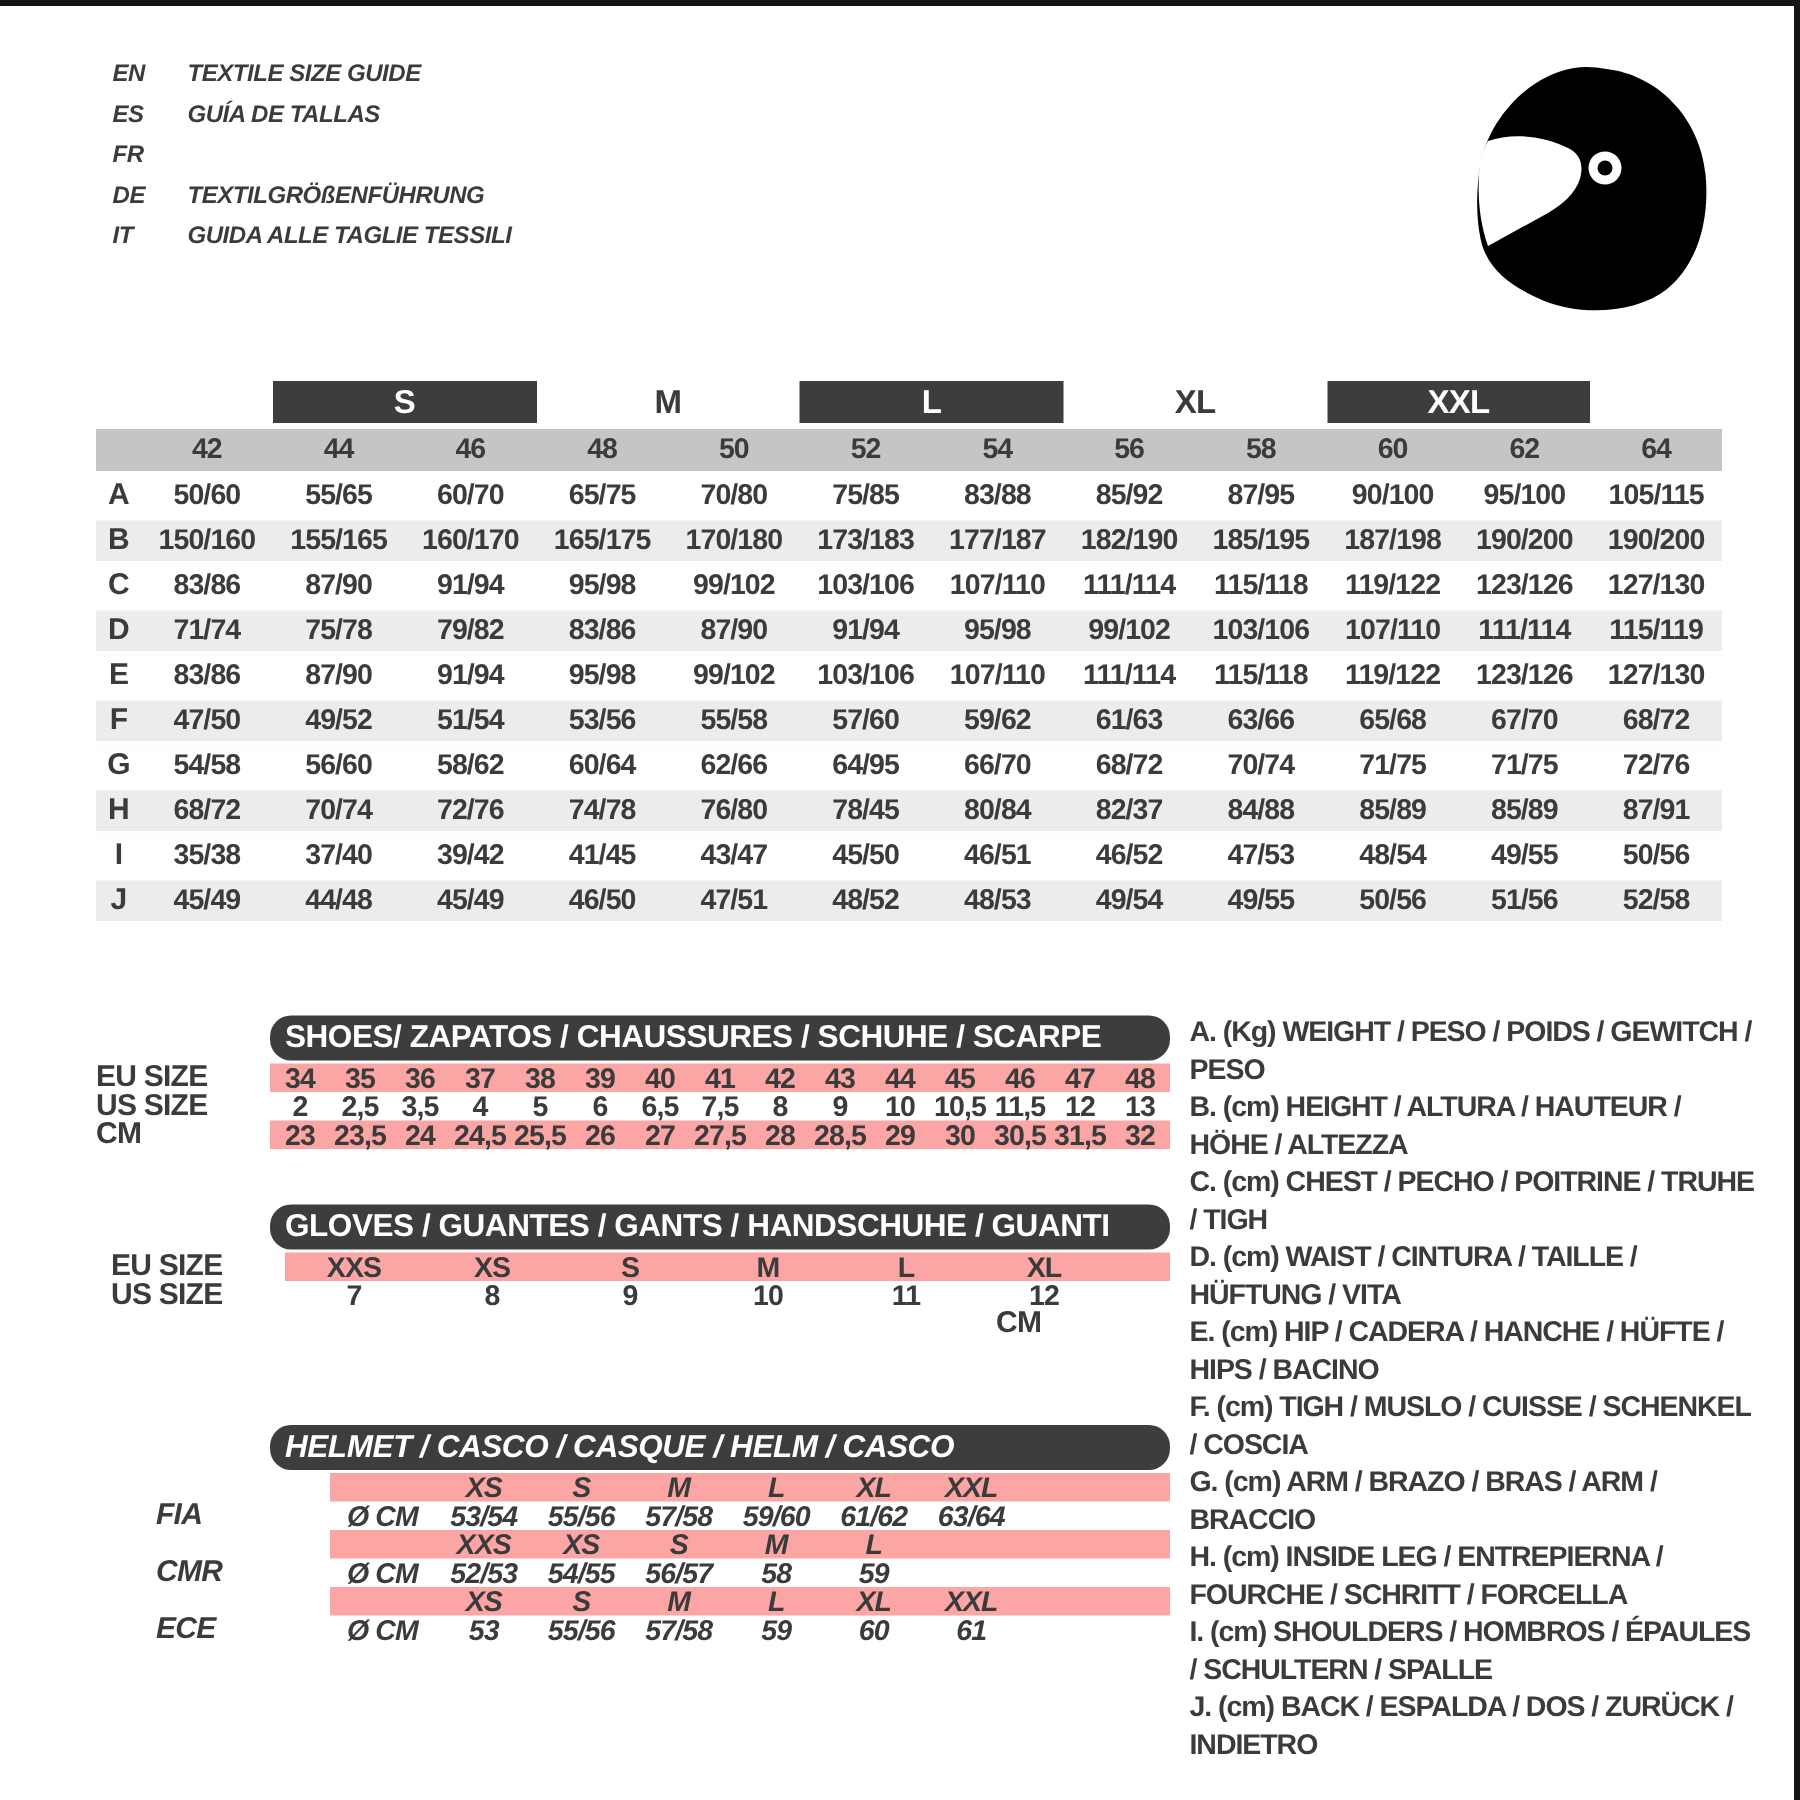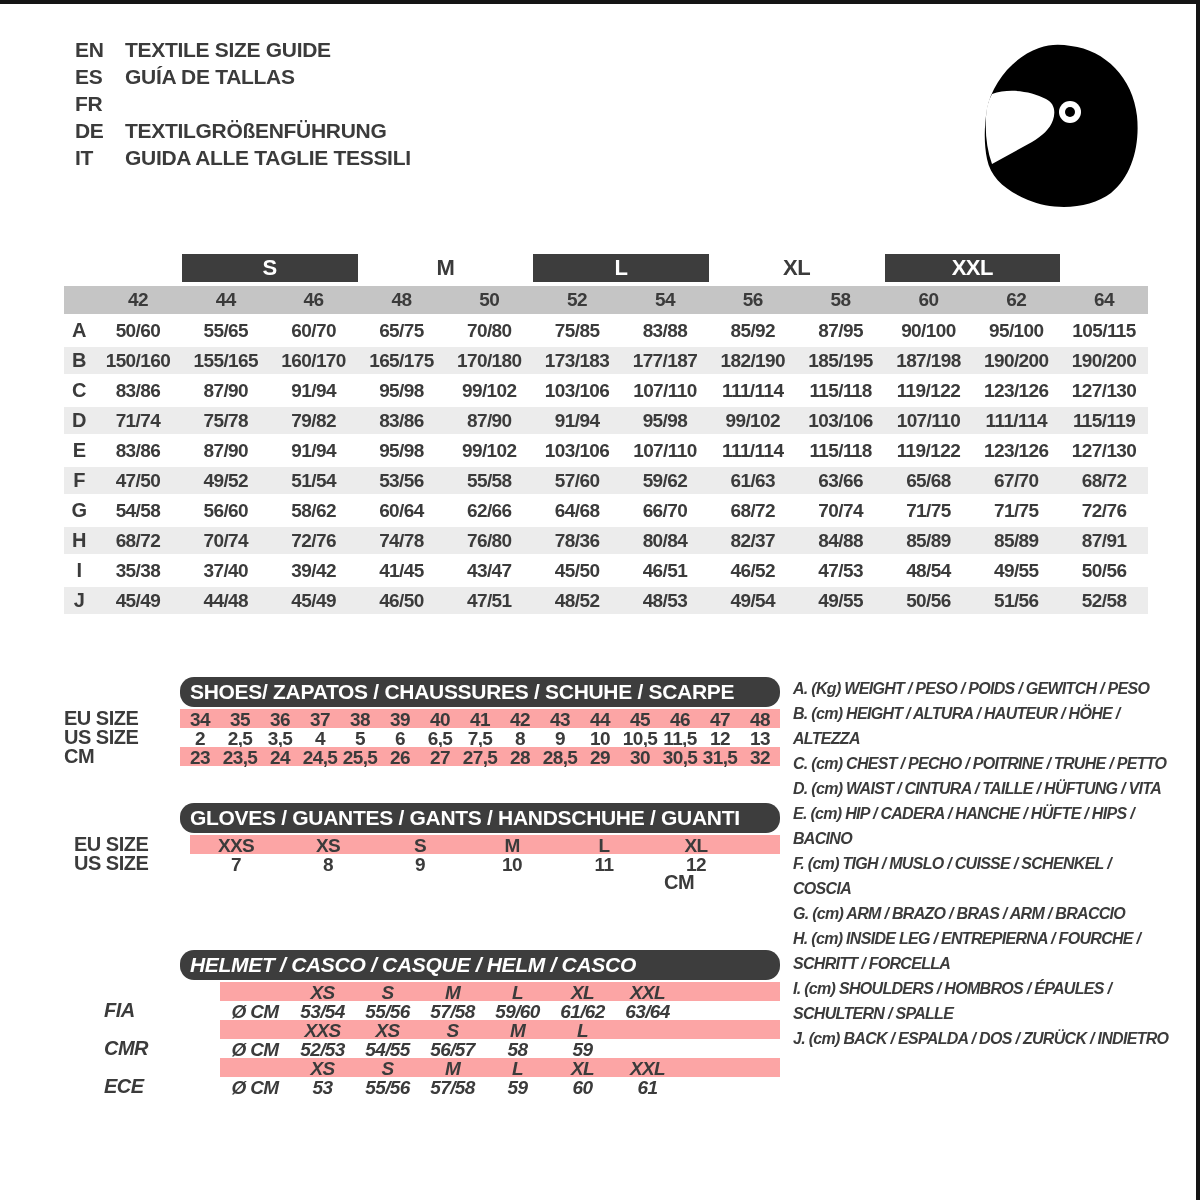--- a/index.html
+++ b/index.html
@@ -7,21 +7,21 @@
     position:relative; width:1200px; height:1200px; overflow:hidden;
     background:#fff; color:#3b3b3b;
     font-family:"Liberation Sans","DejaVu Sans",sans-serif;
     font-weight:bold;
   }
   .top-line   { position:absolute; top:0; left:0; width:1200px; height:4px; background:#151515; }
   .right-line { position:absolute; top:0; right:0; width:4px; height:1200px; background:#151515; }
 
   
   .langs { position:absolute; left:75px; top:36px; }
-  .lang-row  { display:flex; font-size:21px; line-height:27px; letter-spacing:-0.3px; }
+  .lang-row  { display:flex; font-size:16px; line-height:27px; letter-spacing:-0.3px;font-style:italic; }
   .lang-code { width:50px; flex:none; }
 
   
   .helmet-svg { position:absolute; left:983px; top:40px; }
 
   
   .main-table { position:absolute; left:64px; top:254px; width:1084px; }
   .mt-grid { display:grid; grid-template-columns:30px repeat(12,1fr); }
   .sg-row  { height:28px; margin-bottom:4px; }
   .sg { display:flex; align-items:center; justify-content:center; font-size:22px; letter-spacing:-0.5px; }
@@ -43,21 +43,21 @@
                  display:flex; align-items:center; }
   .cells { display:grid; align-items:center; }
   .cells.band { background:#fca5a5; }
   .shoes-grid  { width:600px; grid-template-columns:repeat(15,1fr); }
   .gloves-grid { width:590px; grid-template-columns:repeat(6,92px); }
   .helmet-grid { width:560px; grid-template-columns:70px repeat(6,65px); }
   .cells .cell { font-size:19px; }
 
   
   .legend { position:absolute; left:793px; top:676px; width:378px;
-            font-size:16px; line-height:25px; letter-spacing:-0.7px;font-style:italic; }
+            font-size:19px; line-height:25px; letter-spacing:-0.7px; }
   .legend-item { }
 </style>
 </head>
 <body>
 
 <div class="page">
 
   <div class="top-line"></div>
   <div class="right-line"></div>
 
@@ -217,36 +217,36 @@
           <div class="cell">67/70</div>
           <div class="cell">68/72</div>
         </div>
         <div class="mt-grid data-row">
           <div class="cell letter-cell">G</div>
           <div class="cell">54/58</div>
           <div class="cell">56/60</div>
           <div class="cell">58/62</div>
           <div class="cell">60/64</div>
           <div class="cell">62/66</div>
-          <div class="cell">64/68</div>
+          <div class="cell">64/95</div>
           <div class="cell">66/70</div>
           <div class="cell">68/72</div>
           <div class="cell">70/74</div>
           <div class="cell">71/75</div>
           <div class="cell">71/75</div>
           <div class="cell">72/76</div>
         </div>
         <div class="mt-grid data-row band">
           <div class="cell letter-cell">H</div>
           <div class="cell">68/72</div>
           <div class="cell">70/74</div>
           <div class="cell">72/76</div>
           <div class="cell">74/78</div>
           <div class="cell">76/80</div>
-          <div class="cell">78/36</div>
+          <div class="cell">78/45</div>
           <div class="cell">80/84</div>
           <div class="cell">82/37</div>
           <div class="cell">84/88</div>
           <div class="cell">85/89</div>
           <div class="cell">85/89</div>
           <div class="cell">87/91</div>
         </div>
         <div class="mt-grid data-row">
           <div class="cell letter-cell">I</div>
           <div class="cell">35/38</div>
@@ -449,21 +449,21 @@
             <div class="cell">60</div>
             <div class="cell">61</div>
           </div>
         </div>
       </div>
   </div>
 
   <div class="legend" id="legend">
       <div class="legend-item">A. (Kg) WEIGHT / PESO / POIDS / GEWITCH / PESO</div>
       <div class="legend-item">B. (cm) HEIGHT / ALTURA / HAUTEUR / HÖHE / ALTEZZA</div>
-      <div class="legend-item">C. (cm) CHEST / PECHO / POITRINE / TRUHE / PETTO</div>
+      <div class="legend-item">C. (cm) CHEST / PECHO / POITRINE / TRUHE / TIGH</div>
       <div class="legend-item">D. (cm) WAIST / CINTURA / TAILLE / HÜFTUNG / VITA</div>
       <div class="legend-item">E. (cm) HIP / CADERA / HANCHE / HÜFTE / HIPS / BACINO</div>
       <div class="legend-item">F. (cm) TIGH / MUSLO / CUISSE / SCHENKEL / COSCIA</div>
       <div class="legend-item">G. (cm) ARM / BRAZO / BRAS / ARM / BRACCIO</div>
       <div class="legend-item">H. (cm) INSIDE LEG / ENTREPIERNA / FOURCHE / SCHRITT / FORCELLA</div>
       <div class="legend-item">I. (cm) SHOULDERS / HOMBROS / ÉPAULES / SCHULTERN / SPALLE</div>
       <div class="legend-item">J. (cm) BACK / ESPALDA / DOS / ZURÜCK / INDIETRO</div>
     </div>
 
 </div>

